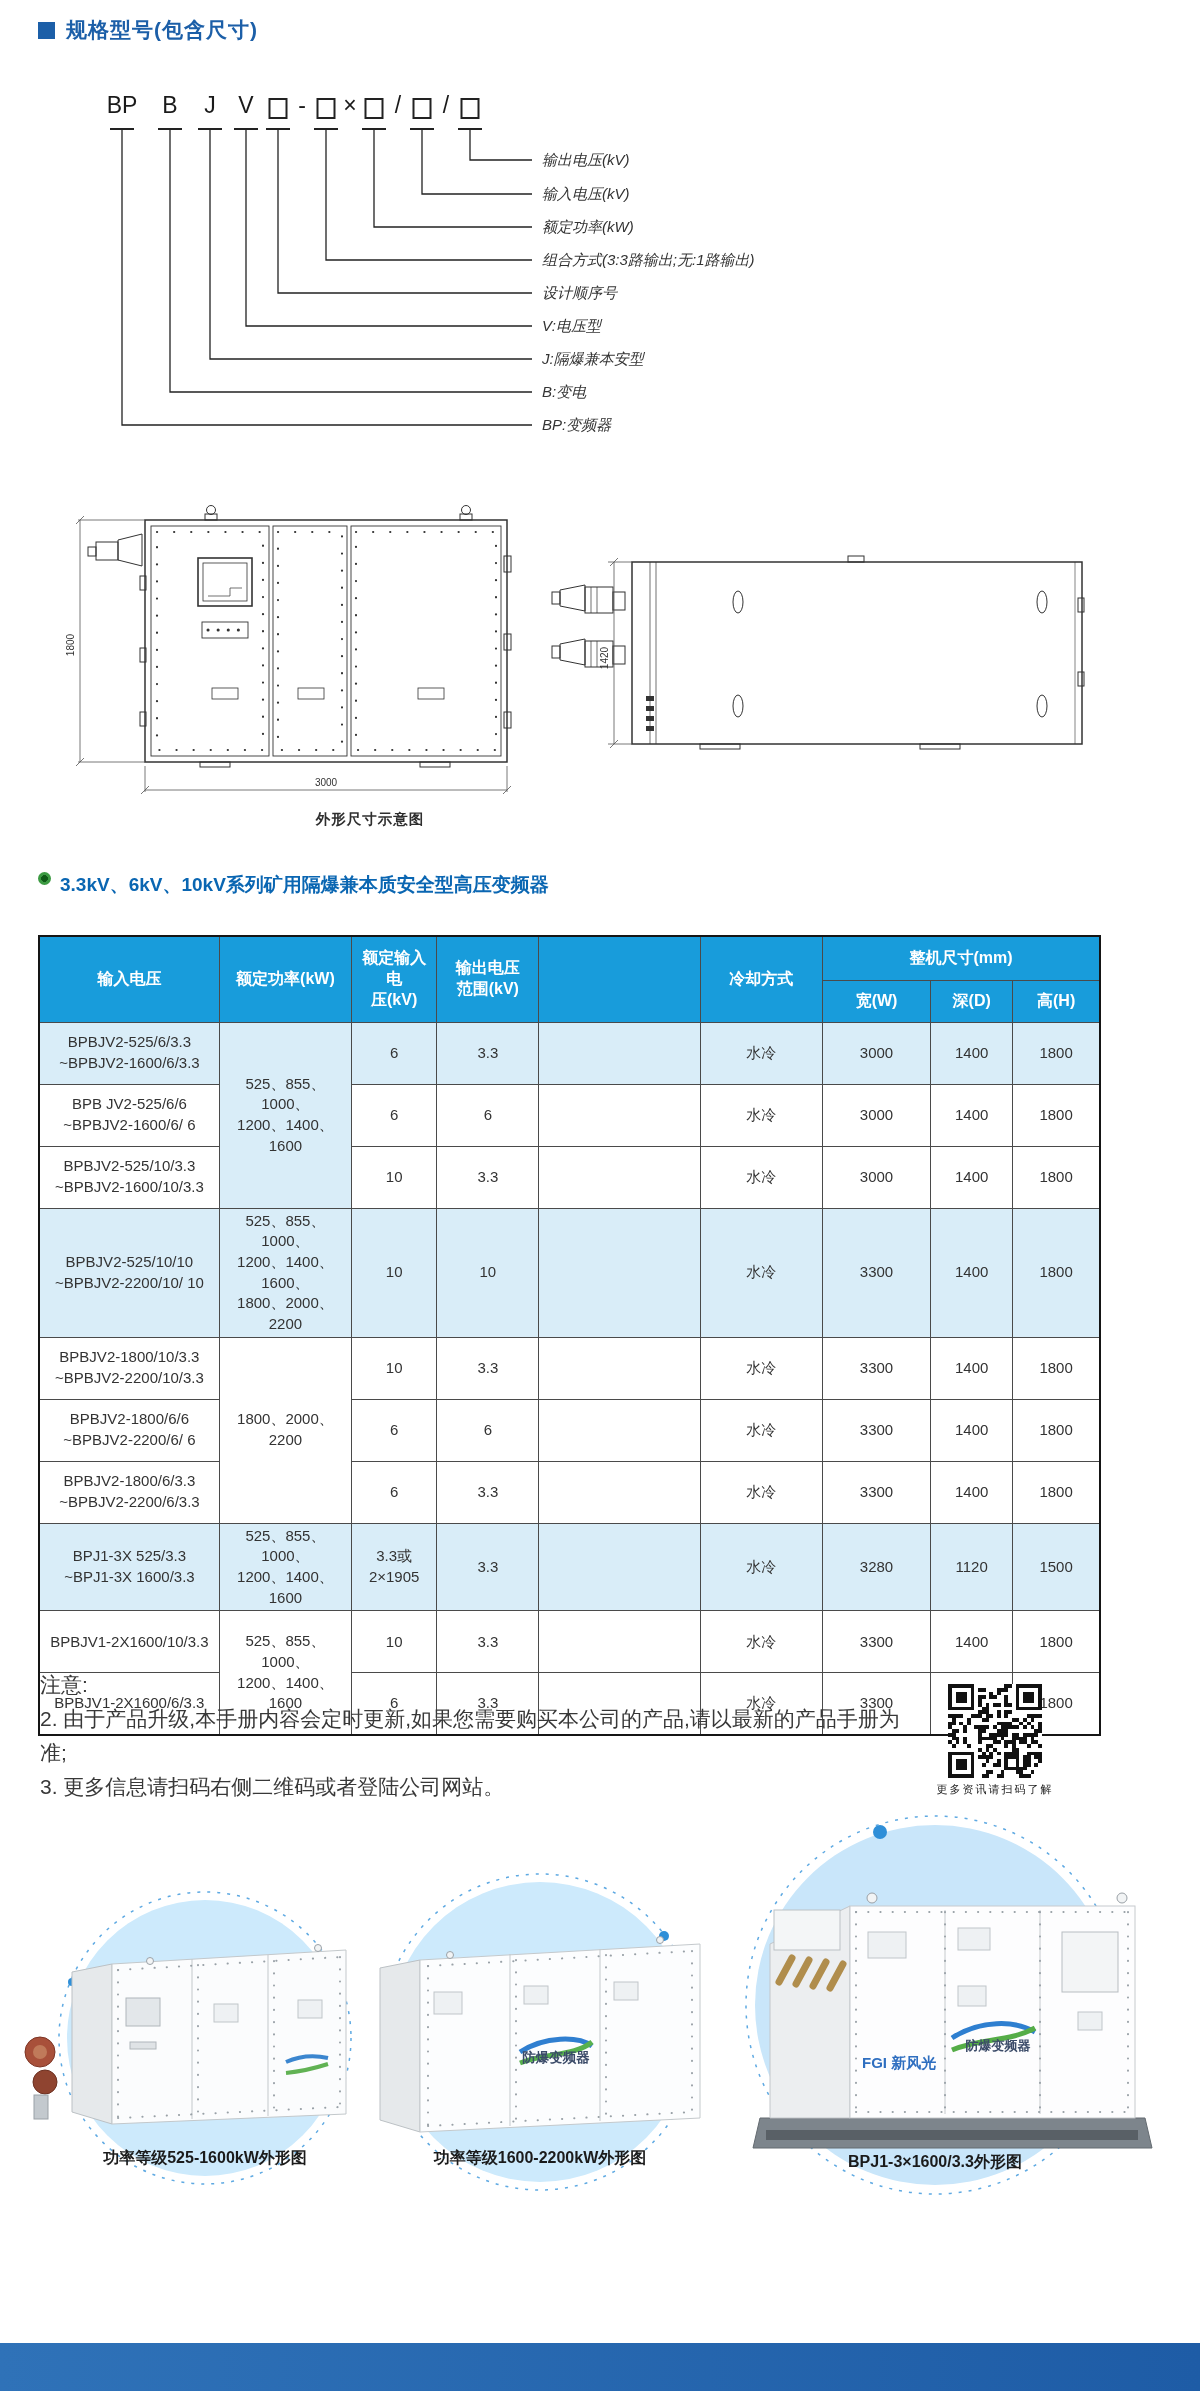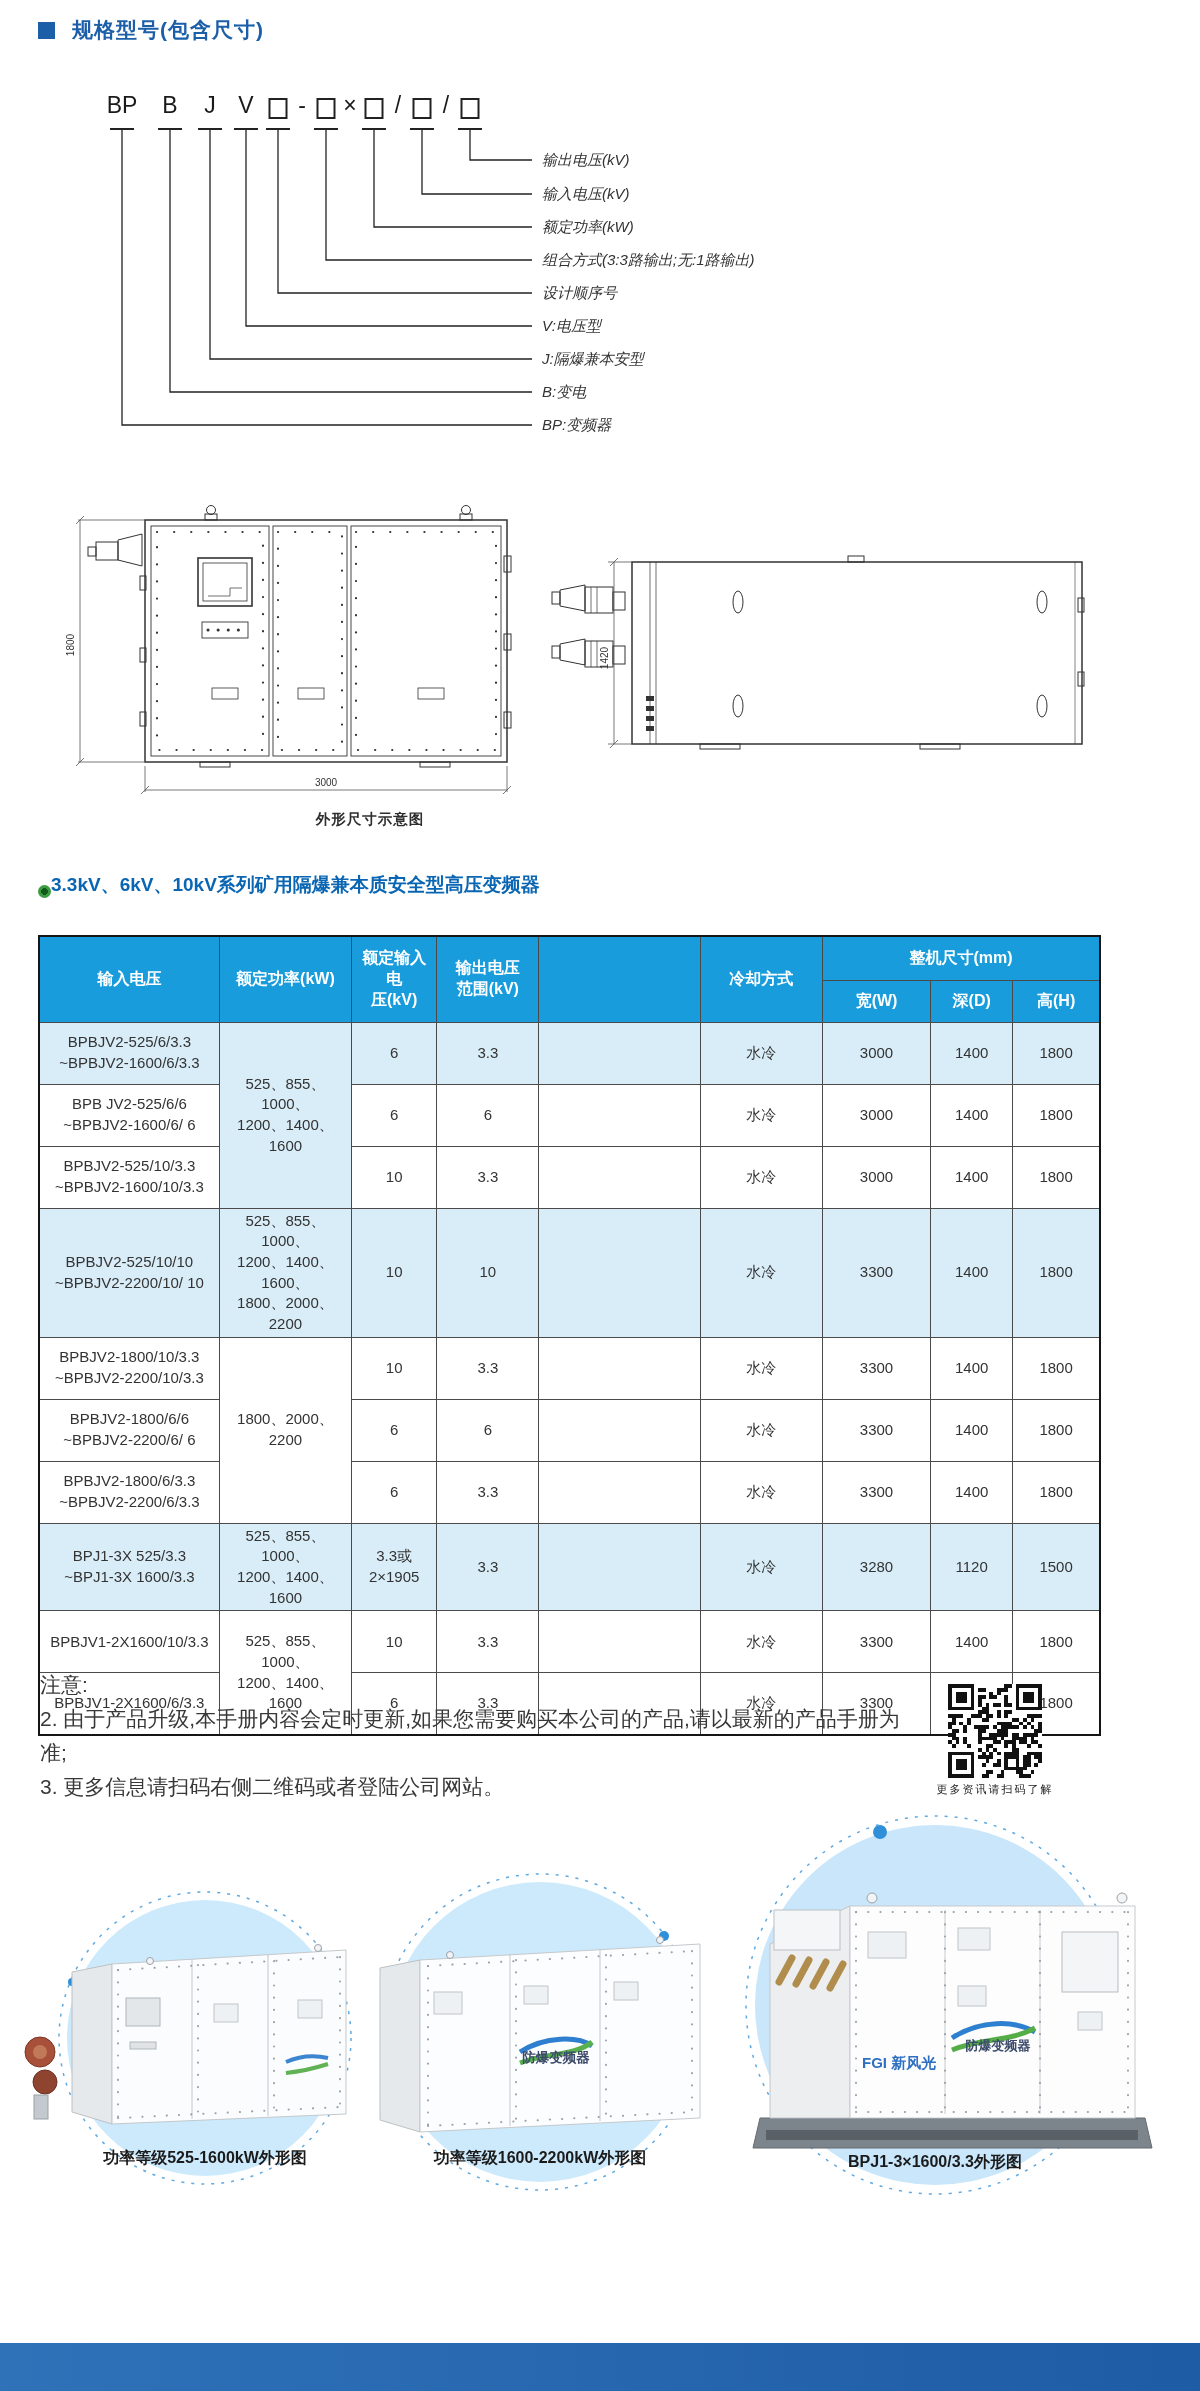--- a/index.html
+++ b/index.html
@@ -1,37 +1,37 @@
 <!DOCTYPE html>
 <html><head>
 <meta charset="utf-8">
 <style>
   html,body{margin:0;padding:0;background:#fff;}
   #page{position:relative;width:1200px;height:2391px;background:#fff;overflow:hidden;
         font-family:"Liberation Sans","DejaVu Sans",sans-serif;}
   .abs{position:absolute;}
 
   
-  .sec-head{position:absolute;left:38px;top:16px;display:flex;align-items:center;gap:17px;}
+  .sec-head{position:absolute;left:38px;top:16px;display:flex;align-items:center;gap:11px;}
   .sec-sq{width:17px;height:17px;background:#1c5fa8;}
   .sec-title{font-size:21px;font-weight:700;color:#1c5fa8;letter-spacing:1px;}
 
   
   #diagram{position:absolute;left:0;top:0;width:1200px;height:470px;text-align:right;}
   .code-part{position:absolute;top:92px;transform:translateX(-50%);font-size:23px;color:#1a1a1a;}
   .code-box{position:absolute;top:98px;width:15px;height:17px;border:2px solid #222;transform:translateX(-50%);}
   .tick{position:absolute;top:128px;width:24px;border-top:2px solid #222;transform:translateX(-50%);}
   .diagram-label{position:absolute;left:542px;font-size:15px;color:#333;white-space:nowrap;line-height:22px;font-style:italic;}
 
   
   #drawings-caption{position:absolute;left:220px;top:810px;width:300px;text-align:center;
        font-size:14.5px;font-weight:700;color:#2e2e2e;letter-spacing:1px;}
 
   
-  .series{position:absolute;left:38px;top:872px;display:flex;align-items:flex-end;}
+  .series{position:absolute;left:38px;top:872px;display:flex;align-items:flex-start;gap:9px;}
   .green-dot{width:13px;height:13px;border-radius:50%;
        background:radial-gradient(circle,#0f5a17 0 37%,#3c9a42 38%);}
   .series-title{font-size:19px;font-weight:700;color:#0a66b2;}
 
   
   #spec-table{position:absolute;left:38px;top:935px;width:1063px;border-collapse:collapse;
        table-layout:fixed;border:2px solid #151515;}
   #spec-table th,#spec-table td{border:1px solid #4a4a4a;text-align:center;vertical-align:middle;
        padding:2px 3px;white-space:pre-line;}
   #spec-table th{background:#189cdb;color:#fff;font-size:16px;font-weight:700;line-height:1.3;}

